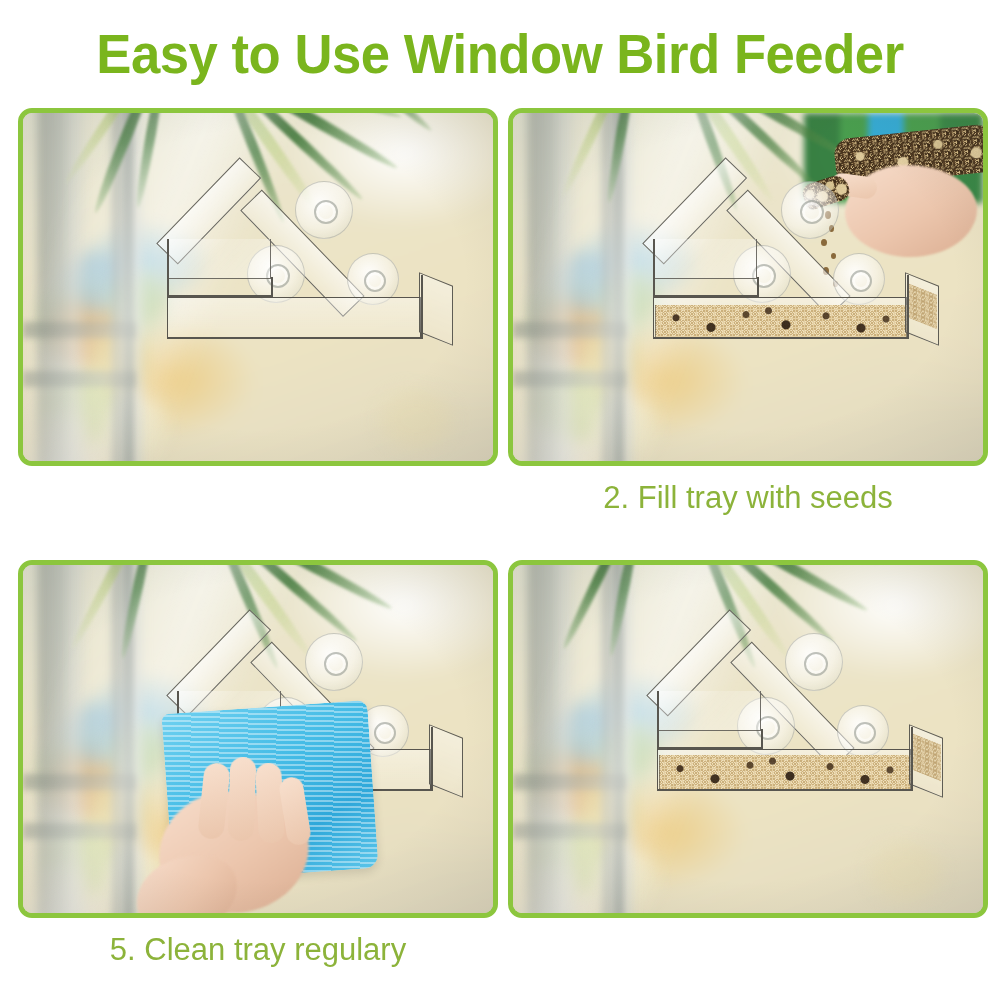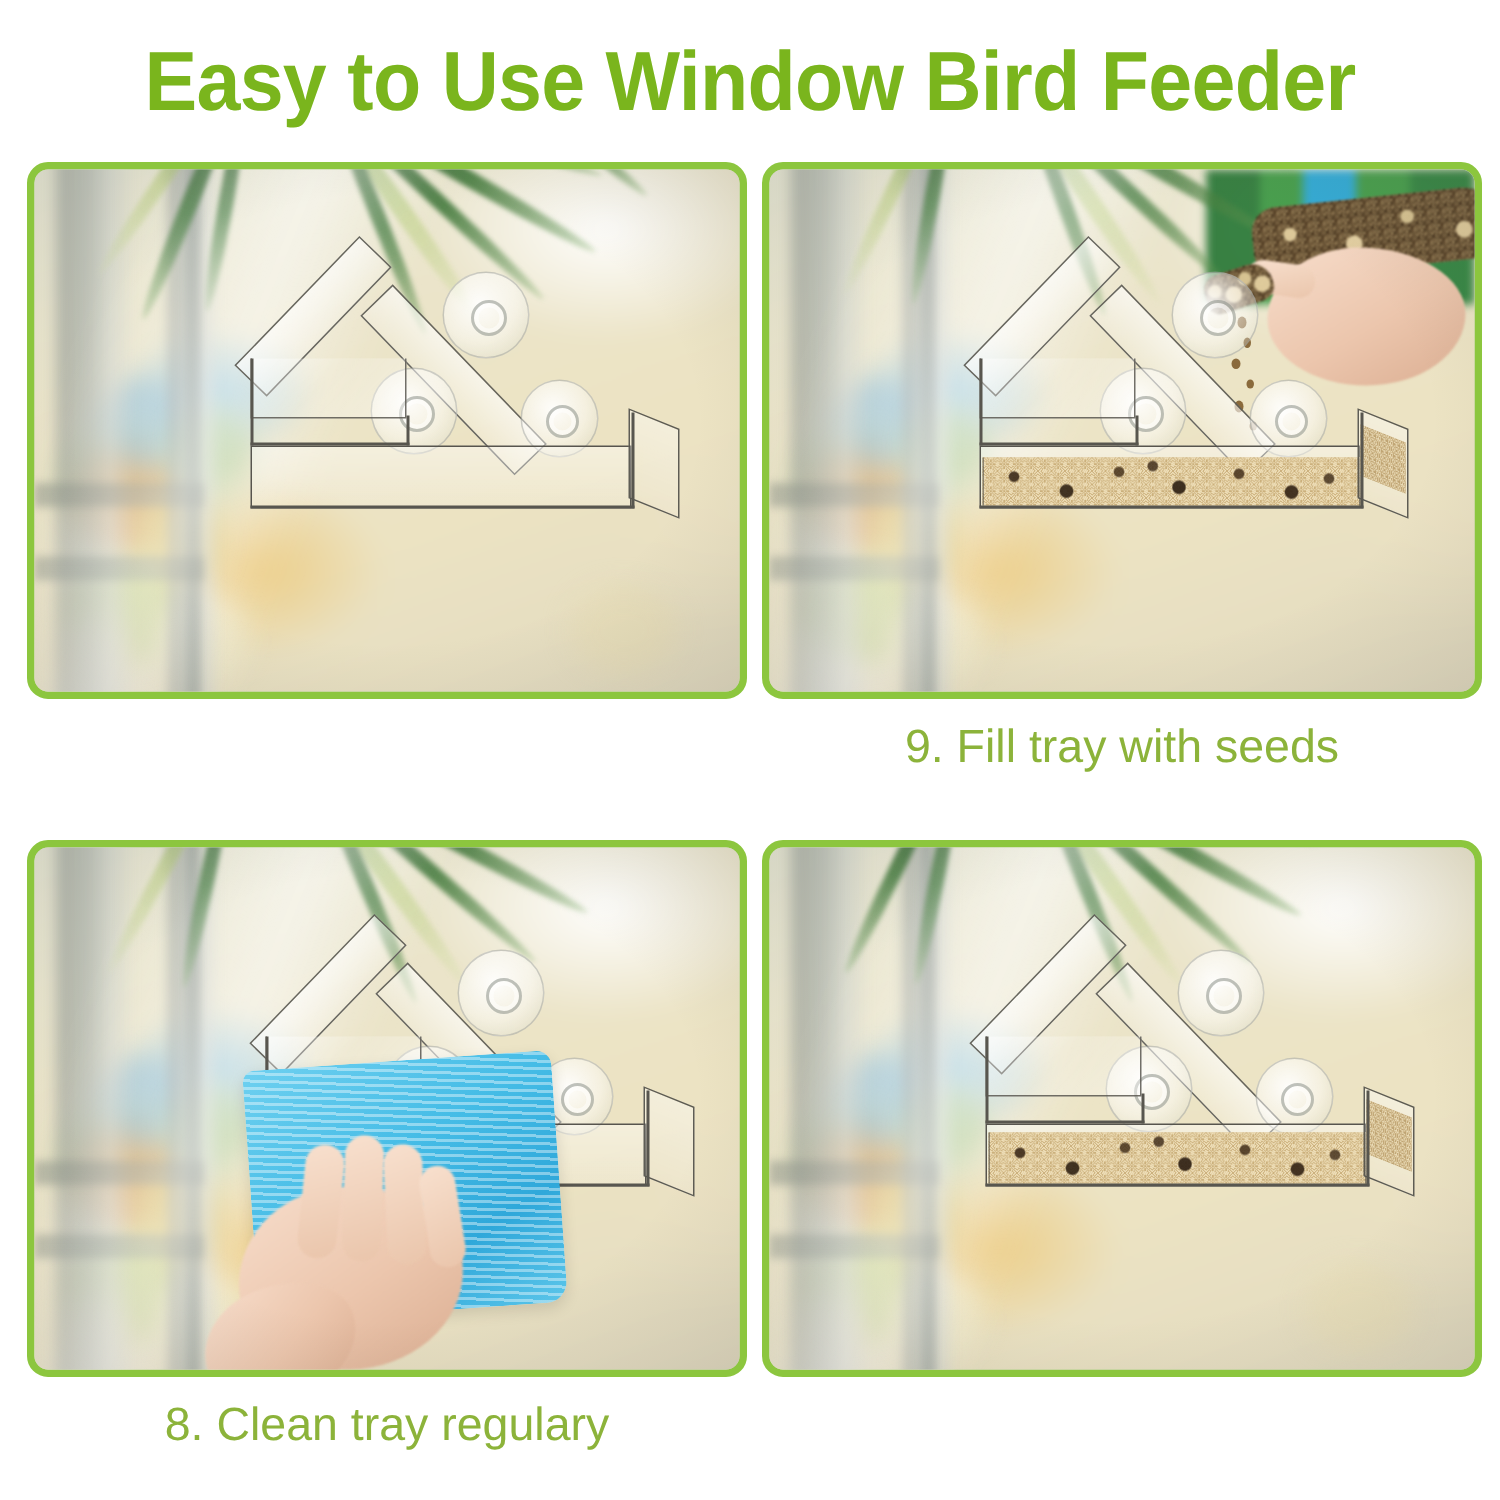--- a/index.html
+++ b/index.html
@@ -373,21 +373,21 @@
             <div class="seeds" style="left:6px;top:134px;width:250px;height:32px;"></div>
             <div class="tray-side" style="left:256px;top:108px;width:34px;height:60px;transform:skewY(22deg);"></div>
             <div class="seeds-side" style="left:258px;top:118px;width:30px;height:34px;transform:skewY(22deg);"></div>
             <div class="fline" style="left:4px;top:166px;width:256px;height:2px;"></div>
             <div class="fline" style="left:258px;top:104px;width:2px;height:64px;"></div>
           </div>
 
           <div class="vignette"></div>
         </div>
       </div>
-      <div class="caption">9. Fill tray with seeds</div>
+      <div class="caption">2. Fill tray with seeds</div>
     </div>
 
     <div class="cell c3">
       <div class="panel">
         <div class="scene">
           <div class="bg-base"></div>
           <div class="bokeh bk1"></div>
           <div class="bokeh bk2"></div>
           <div class="bokeh bk3"></div>
           <div class="bokeh bk4"></div>
@@ -434,21 +434,21 @@
           <div class="hand" style="left:136px;top:226px;width:150px;height:122px;transform:rotate(-6deg);"></div>
           <div class="finger" style="left:178px;top:198px;width:26px;height:76px;transform:rotate(6deg);"></div>
           <div class="finger" style="left:206px;top:192px;width:26px;height:84px;transform:rotate(2deg);"></div>
           <div class="finger" style="left:234px;top:198px;width:26px;height:80px;transform:rotate(-3deg);"></div>
           <div class="finger" style="left:260px;top:212px;width:24px;height:68px;transform:rotate(-9deg);"></div>
           <div class="hand" style="left:112px;top:292px;width:104px;height:76px;transform:rotate(-22deg);"></div>
 
           <div class="vignette"></div>
         </div>
       </div>
-      <div class="caption">8. Clean tray regulary</div>
+      <div class="caption">5. Clean tray regulary</div>
     </div>
 
     <div class="cell c4">
       <div class="panel">
         <div class="scene">
           <div class="bg-base"></div>
           <div class="bokeh bk1"></div>
           <div class="bokeh bk2"></div>
           <div class="bokeh bk3"></div>
           <div class="bokeh bk4"></div>

